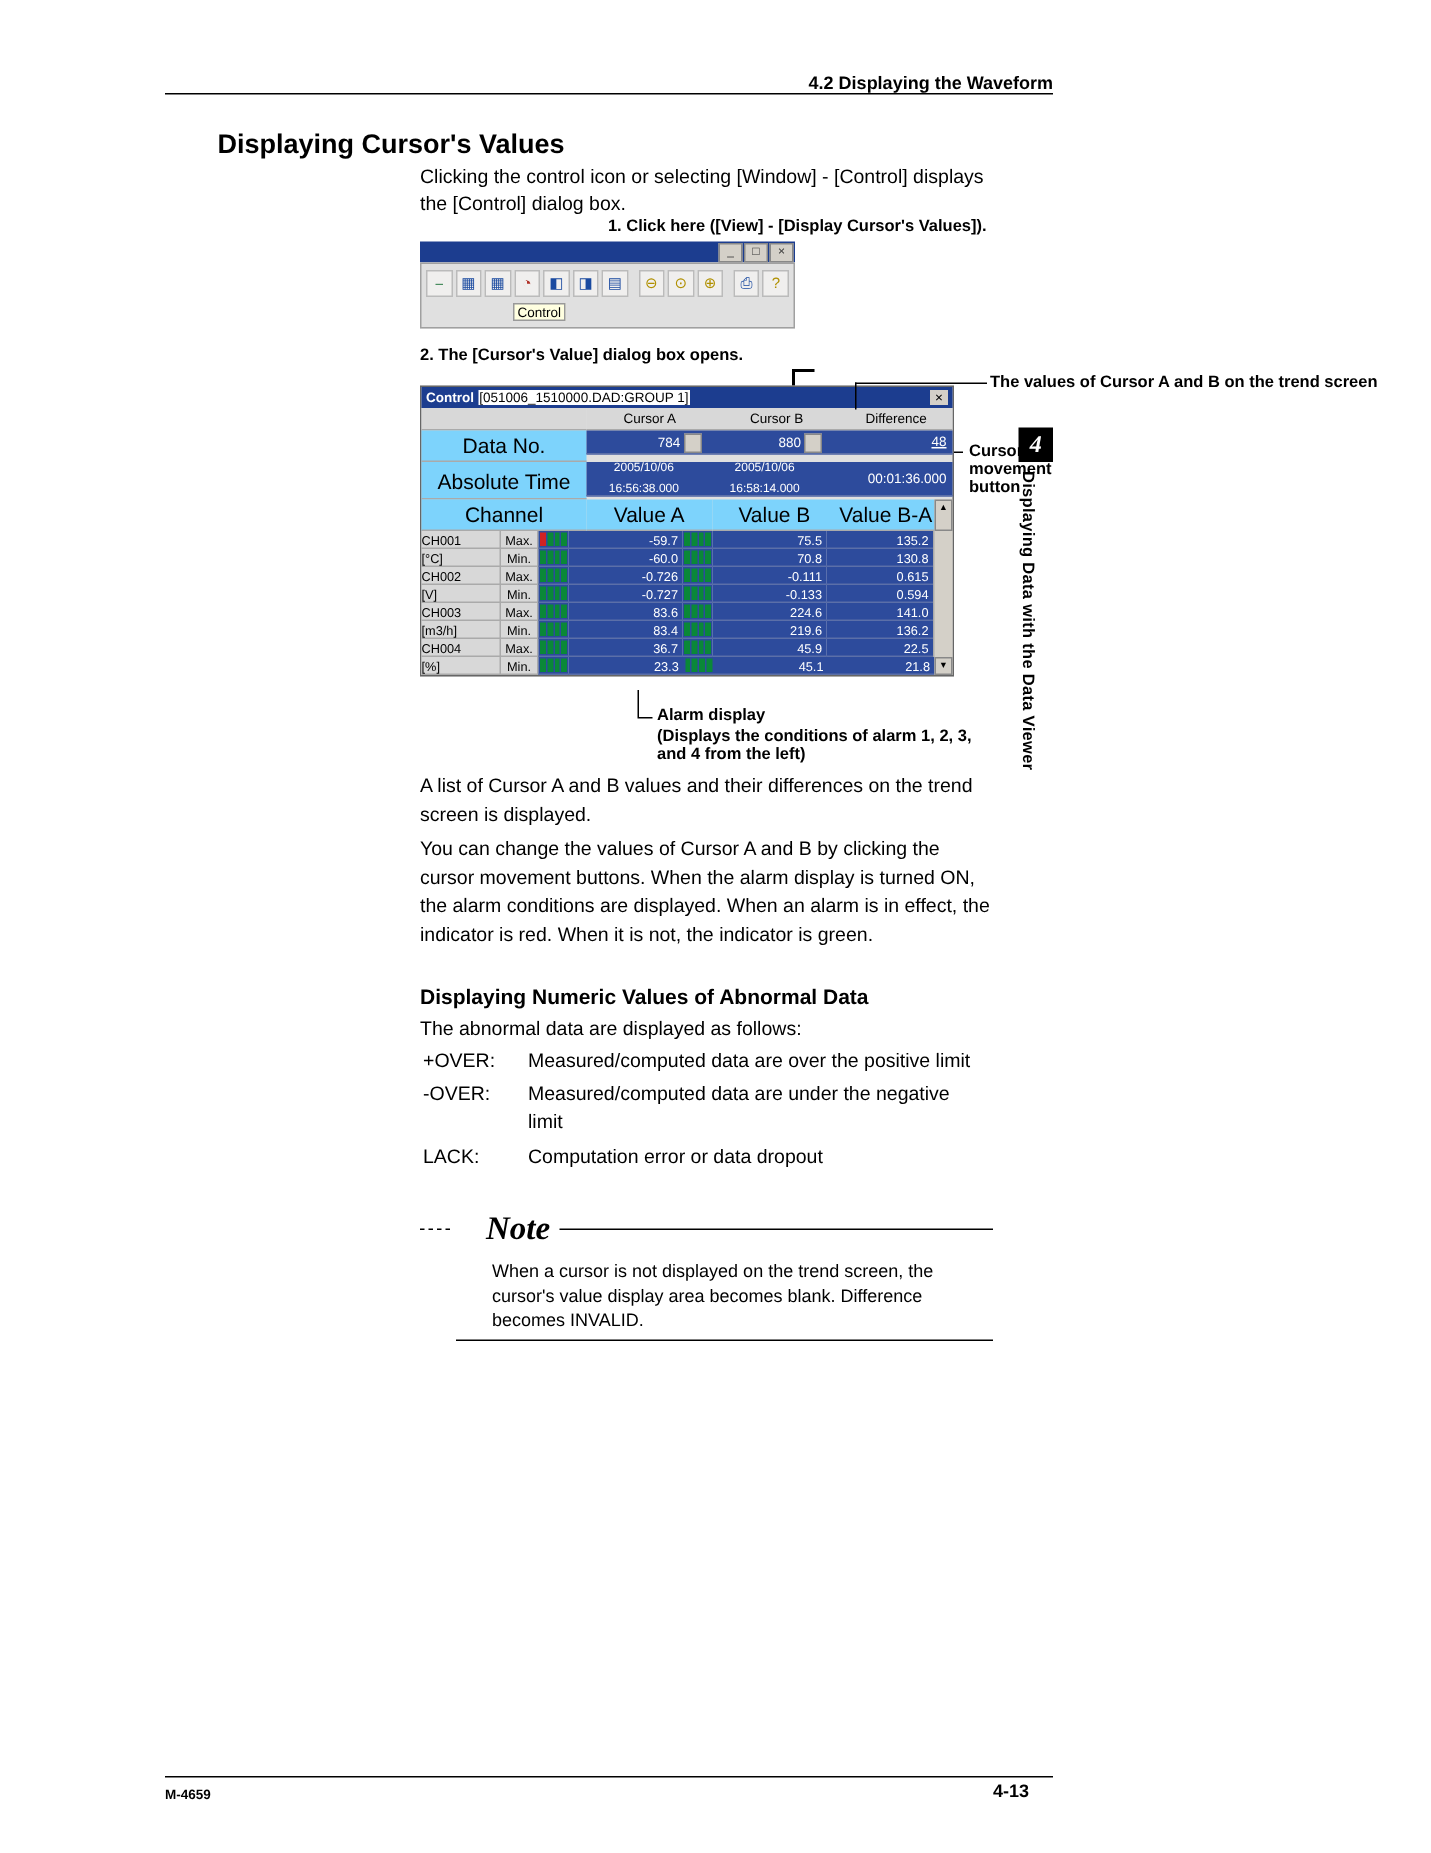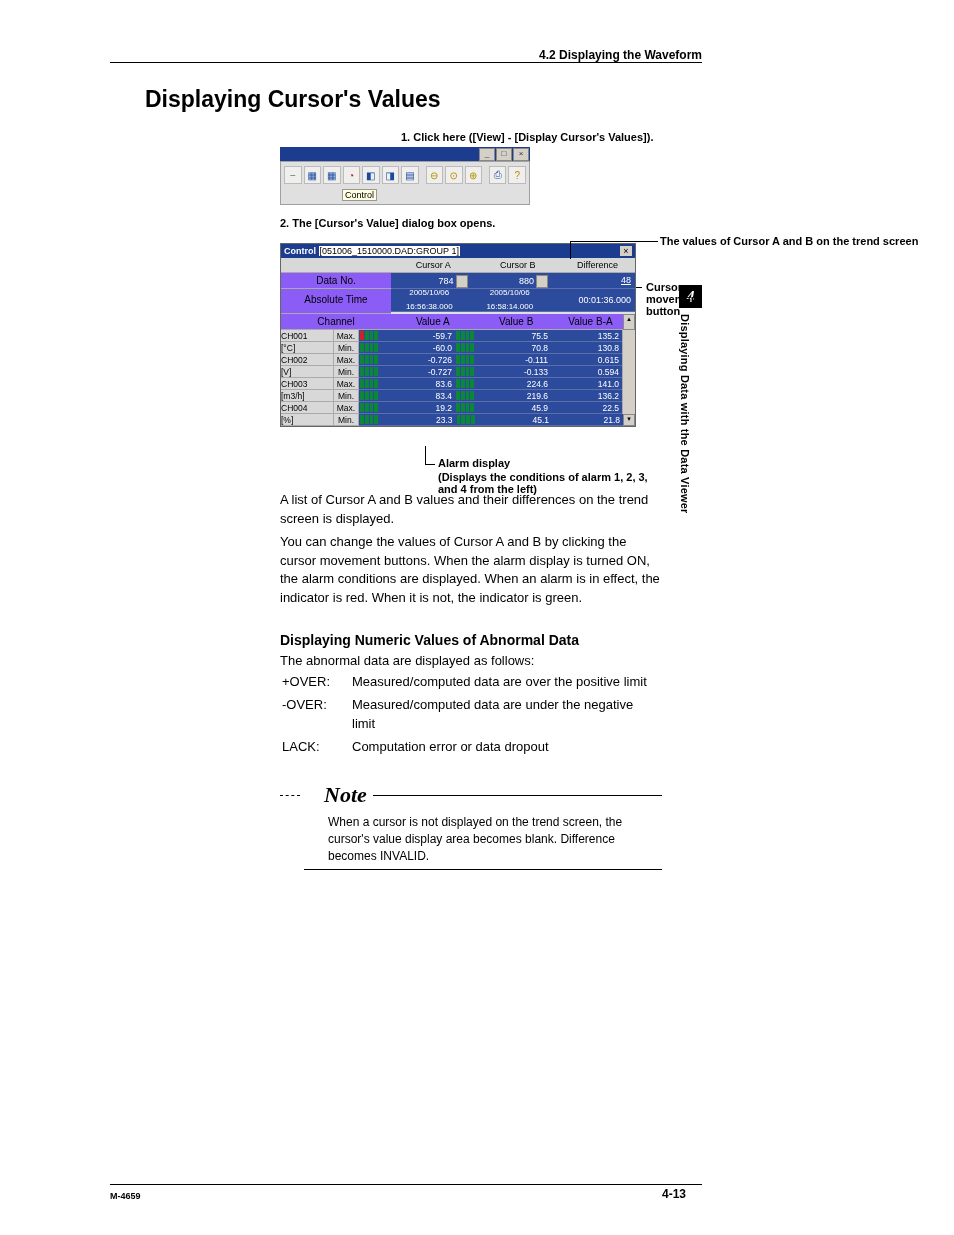--- a/index.html
+++ b/index.html
@@ -9,21 +9,21 @@
   .footer-line { position:absolute; left:110px; right:60px; bottom:50px; border-top:1px solid #000; }
   .footer-left { position:absolute; left:110px; bottom:34px; font-size:9px; font-weight:bold; }
   .footer-right { position:absolute; right:76px; bottom:34px; font-size:12px; font-weight:bold; }
 
   
   .side-tab { position:absolute; right:60px; top:285px; width:23px; }
   .tab-num { width:23px; height:23px; background:#000; color:#fff; font-weight:bold; font-style:italic; font-size:16px; text-align:center; line-height:23px; font-family:Georgia, 'Times New Roman', serif; }
   .tab-text { writing-mode:vertical-rl; font-weight:bold; font-size:11px; letter-spacing:.2px; margin-top:6px; height:260px; text-align:left; }
 
   .content { position:absolute; left:145px; right:100px; top:86px; }
-  h2.sec-title { font-size:23px; font-weight:bold; margin:0 0 2px 0; font-family:Arial, sans-serif; }
+  h2.sec-title { font-size:18px; font-weight:bold; margin:0 0 2px 0; font-family:Arial, sans-serif; }
   .body-text { margin-left:135px; font-size:13px; line-height:1.4; }
   .step-text { font-weight:bold; font-size:11px; margin-left:135px; }
 
   
   .toolbar-wrap { margin-left:135px; margin-top:4px; width:250px; }
   .win-title { height:14px; background:#1c3d8f; display:flex; justify-content:flex-end; align-items:center; }
   .win-btn { width:14px; height:11px; background:#d4d0c8; border:1px solid #888; margin-right:1px; font-size:8px; line-height:9px; text-align:center; color:#333; }
   .tb-body { background:#e0e0e0; border:1px solid #a0a0a0; padding:4px 3px 2px 3px; }
   .tb-row { display:flex; gap:2px; align-items:center; height:18px; }
   .tb-ico { width:16px; height:16px; background:#f0efee; border:1px solid #bbb; display:flex; align-items:center; justify-content:center; font-size:10px; }
@@ -37,21 +37,21 @@
   .control-wrap { margin-left:135px; margin-top:4px; position:relative; }
   .ctl { width:354px; border:1px solid #666; font-size:9px; background:#e0e0e0; }
   .ctl-title { height:14px; background:#1c3d8f; color:#fff; padding:0 3px; display:flex; align-items:center; justify-content:space-between; font-size:9px; }
   .ctl-title .x { width:12px; height:10px; background:#d4d0c8; color:#000; text-align:center; line-height:10px; }
   .ctl-head { background:#d8d8d8; text-align:center; padding:2px 0; border-bottom:1px solid #aaa; font-size:9px; }
   .ctl-cell { background:#2d4b9c; color:#fff; text-align:right; padding:2px 4px; border-bottom:1px solid #5b6fa8; font-size:9px; height:11px; position:relative; }
   .ctl-cell .date { position:absolute; left:0; right:4px; text-align:center; font-size:8px; line-height:1; top:0; }
   .ctl-cell .time { position:absolute; left:0; right:4px; text-align:center; font-size:8px; line-height:1; bottom:0; }
   .ctl-cell.tall { height:18px; }
   .spin { display:inline-block; width:10px; height:11px; background:#d4d0c8; margin-left:2px; border:1px solid #888; vertical-align:middle; }
-  .ctl-label { background:#8b5cf6; text-align:center; padding:2px 0; border-bottom:1px solid #aaa; font-size:10px; }
+  .ctl-label { background:#7dd3fc; text-align:center; padding:2px 0; border-bottom:1px solid #aaa; font-size:14px; }
   .data-row { display:flex; height:12px; }
   .rlabel1 { width:52px; background:#d8d8d8; border-right:1px solid #aaa; border-bottom:1px solid #aaa; font-size:8.5px; line-height:12px; }
   .rlabel2 { width:24px; background:#d8d8d8; border-right:1px solid #aaa; border-bottom:1px solid #aaa; text-align:center; font-size:8.5px; line-height:12px; }
   .alarm-ind { width:18px; display:flex; padding:1px 1px; gap:0; background:#2d4b9c; border-bottom:1px solid #5b6fa8; }
   .alarm-ind span { flex:1; background:#0a8838; margin-right:1px; } .alarm-ind span:last-child { margin-right:0; }
   .alarm-ind.red span:first-child { background:#d02222; }
   .val { flex:1; background:#2d4b9c; color:#fff; text-align:right; padding:0 3px; font-size:8.5px; line-height:12px; border-bottom:1px solid #5b6fa8; }
   .diffv { width:65px; background:#2d4b9c; color:#fff; text-align:right; padding:0 3px; font-size:8.5px; line-height:12px; border-bottom:1px solid #5b6fa8; }
   .scrollbtn { width:10px; background:#d4d0c8; border:1px solid #888; font-size:7px; text-align:center; }
 
@@ -78,24 +78,25 @@
 <div class="header-right">4.2  Displaying the Waveform</div>
 <div class="topline"></div>
 
 <div class="side-tab">
   <div class="tab-num">4</div>
   <div class="tab-text">Displaying Data with the Data Viewer</div>
 </div>
 
 <div class="content">
   <h2 class="sec-title">Displaying Cursor's Values</h2>
+  <div class="body-text">Clicking the control icon or selecting [Window] - [Control] displays the [Control] dialog box.</div>
 
   <div class="st1-callout-h"></div>
   <div class="st1-callout-line"></div>
-  <div class="step-text" style="margin-top:18px; margin-left:256px;">1. Click here ([View] - [Display Cursor's Values]).</div>
+  <div class="step-text" style="margin-left:256px;text-align:center;">1. Click here ([View] - [Display Cursor's Values]).</div>
 
   <div class="toolbar-wrap">
     <div class="win-title">
       <div class="win-btn">_</div>
       <div class="win-btn">□</div>
       <div class="win-btn">×</div>
     </div>
     <div class="tb-body">
       <div class="tb-row">
         <div class="tb-ico g">⎯</div>
@@ -291,21 +292,21 @@
             </div>
             <div class="data-row">
               <div class="rlabel1">CH004</div>
               <div class="rlabel2">Max.</div>
               <div class="alarm-ind">
                 <span></span>
                 <span></span>
                 <span></span>
                 <span></span>
               </div>
-              <div class="val">19.2</div>
+              <div class="val">36.7</div>
               <div class="alarm-ind">
                 <span></span>
                 <span></span>
                 <span></span>
                 <span></span>
               </div>
               <div class="val">45.9</div>
               <div class="diffv">22.5</div>
               <div style="width:12px;background:#d4d0c8;border-left:1px solid #aaa;"></div>
             </div>

